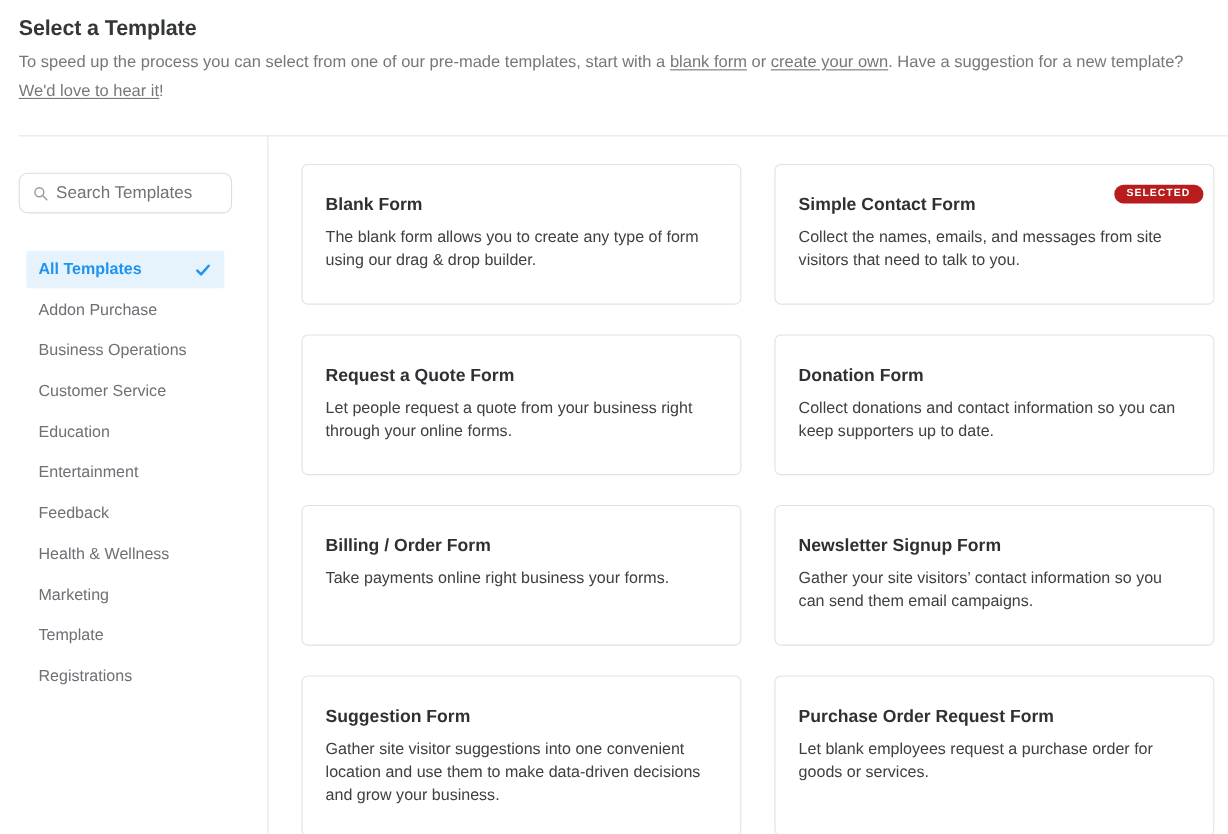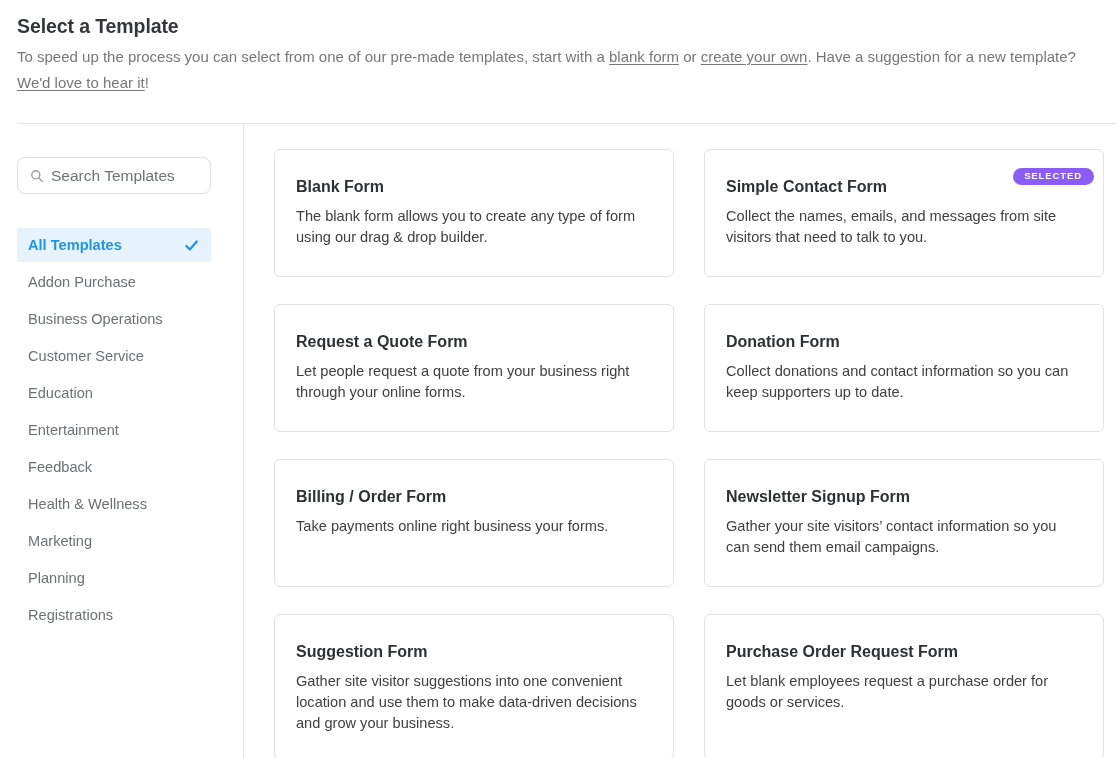--- a/index.html
+++ b/index.html
@@ -79,21 +79,21 @@
     background: transparent;
     width: 100%;
     height: 100%;
     padding: 0 10px 0 33px;
     font-family: "Liberation Sans", sans-serif;
     font-size: 15.5px;
     color: #555555;
   }
   .search-input::placeholder { color: #6f7276; opacity: 1; }
 
-  .cat-list { margin: 0; padding: 0; list-style: none; margin-top: 34px; }
+  .cat-list { margin: 7px; padding: 0; list-style: none; margin-top: 34px; }
   .cat-item {
     position: relative;
     height: 34px;
     display: flex;
     align-items: center;
     padding: 0 12px 0 11px;
     border-radius: 3px;
     font-size: 14.6px;
     color: #6d7075;
     cursor: pointer;
@@ -143,21 +143,21 @@
   .tpl-desc {
     font-size: 14.6px;
     color: #404040;
     line-height: 21px;
     margin: 0;
     padding-top: 9px;
   }
   .selected-badge {
     position: absolute;
     right: 9px; top: 18px;
-    background: #8b5cf6;
+    background: #b91c1c;
     color: #ffffff;
     font-size: 9.5px;
     font-weight: bold;
     letter-spacing: 0.9px;
     border-radius: 9px;
     padding: 3px 12px 4px 11px;
     line-height: 10px;
     text-transform: uppercase;
   }
 </style>
@@ -208,21 +208,21 @@
       <li class="cat-item">
         <span class="cat-label">Feedback</span>
       </li>
       <li class="cat-item">
         <span class="cat-label">Health &amp; Wellness</span>
       </li>
       <li class="cat-item">
         <span class="cat-label">Marketing</span>
       </li>
       <li class="cat-item">
-        <span class="cat-label">Planning</span>
+        <span class="cat-label">Template</span>
       </li>
       <li class="cat-item">
         <span class="cat-label">Registrations</span>
       </li>
     </ul>
   </div>
 
   <div class="templates">
 
     <div class="tpl-card">

